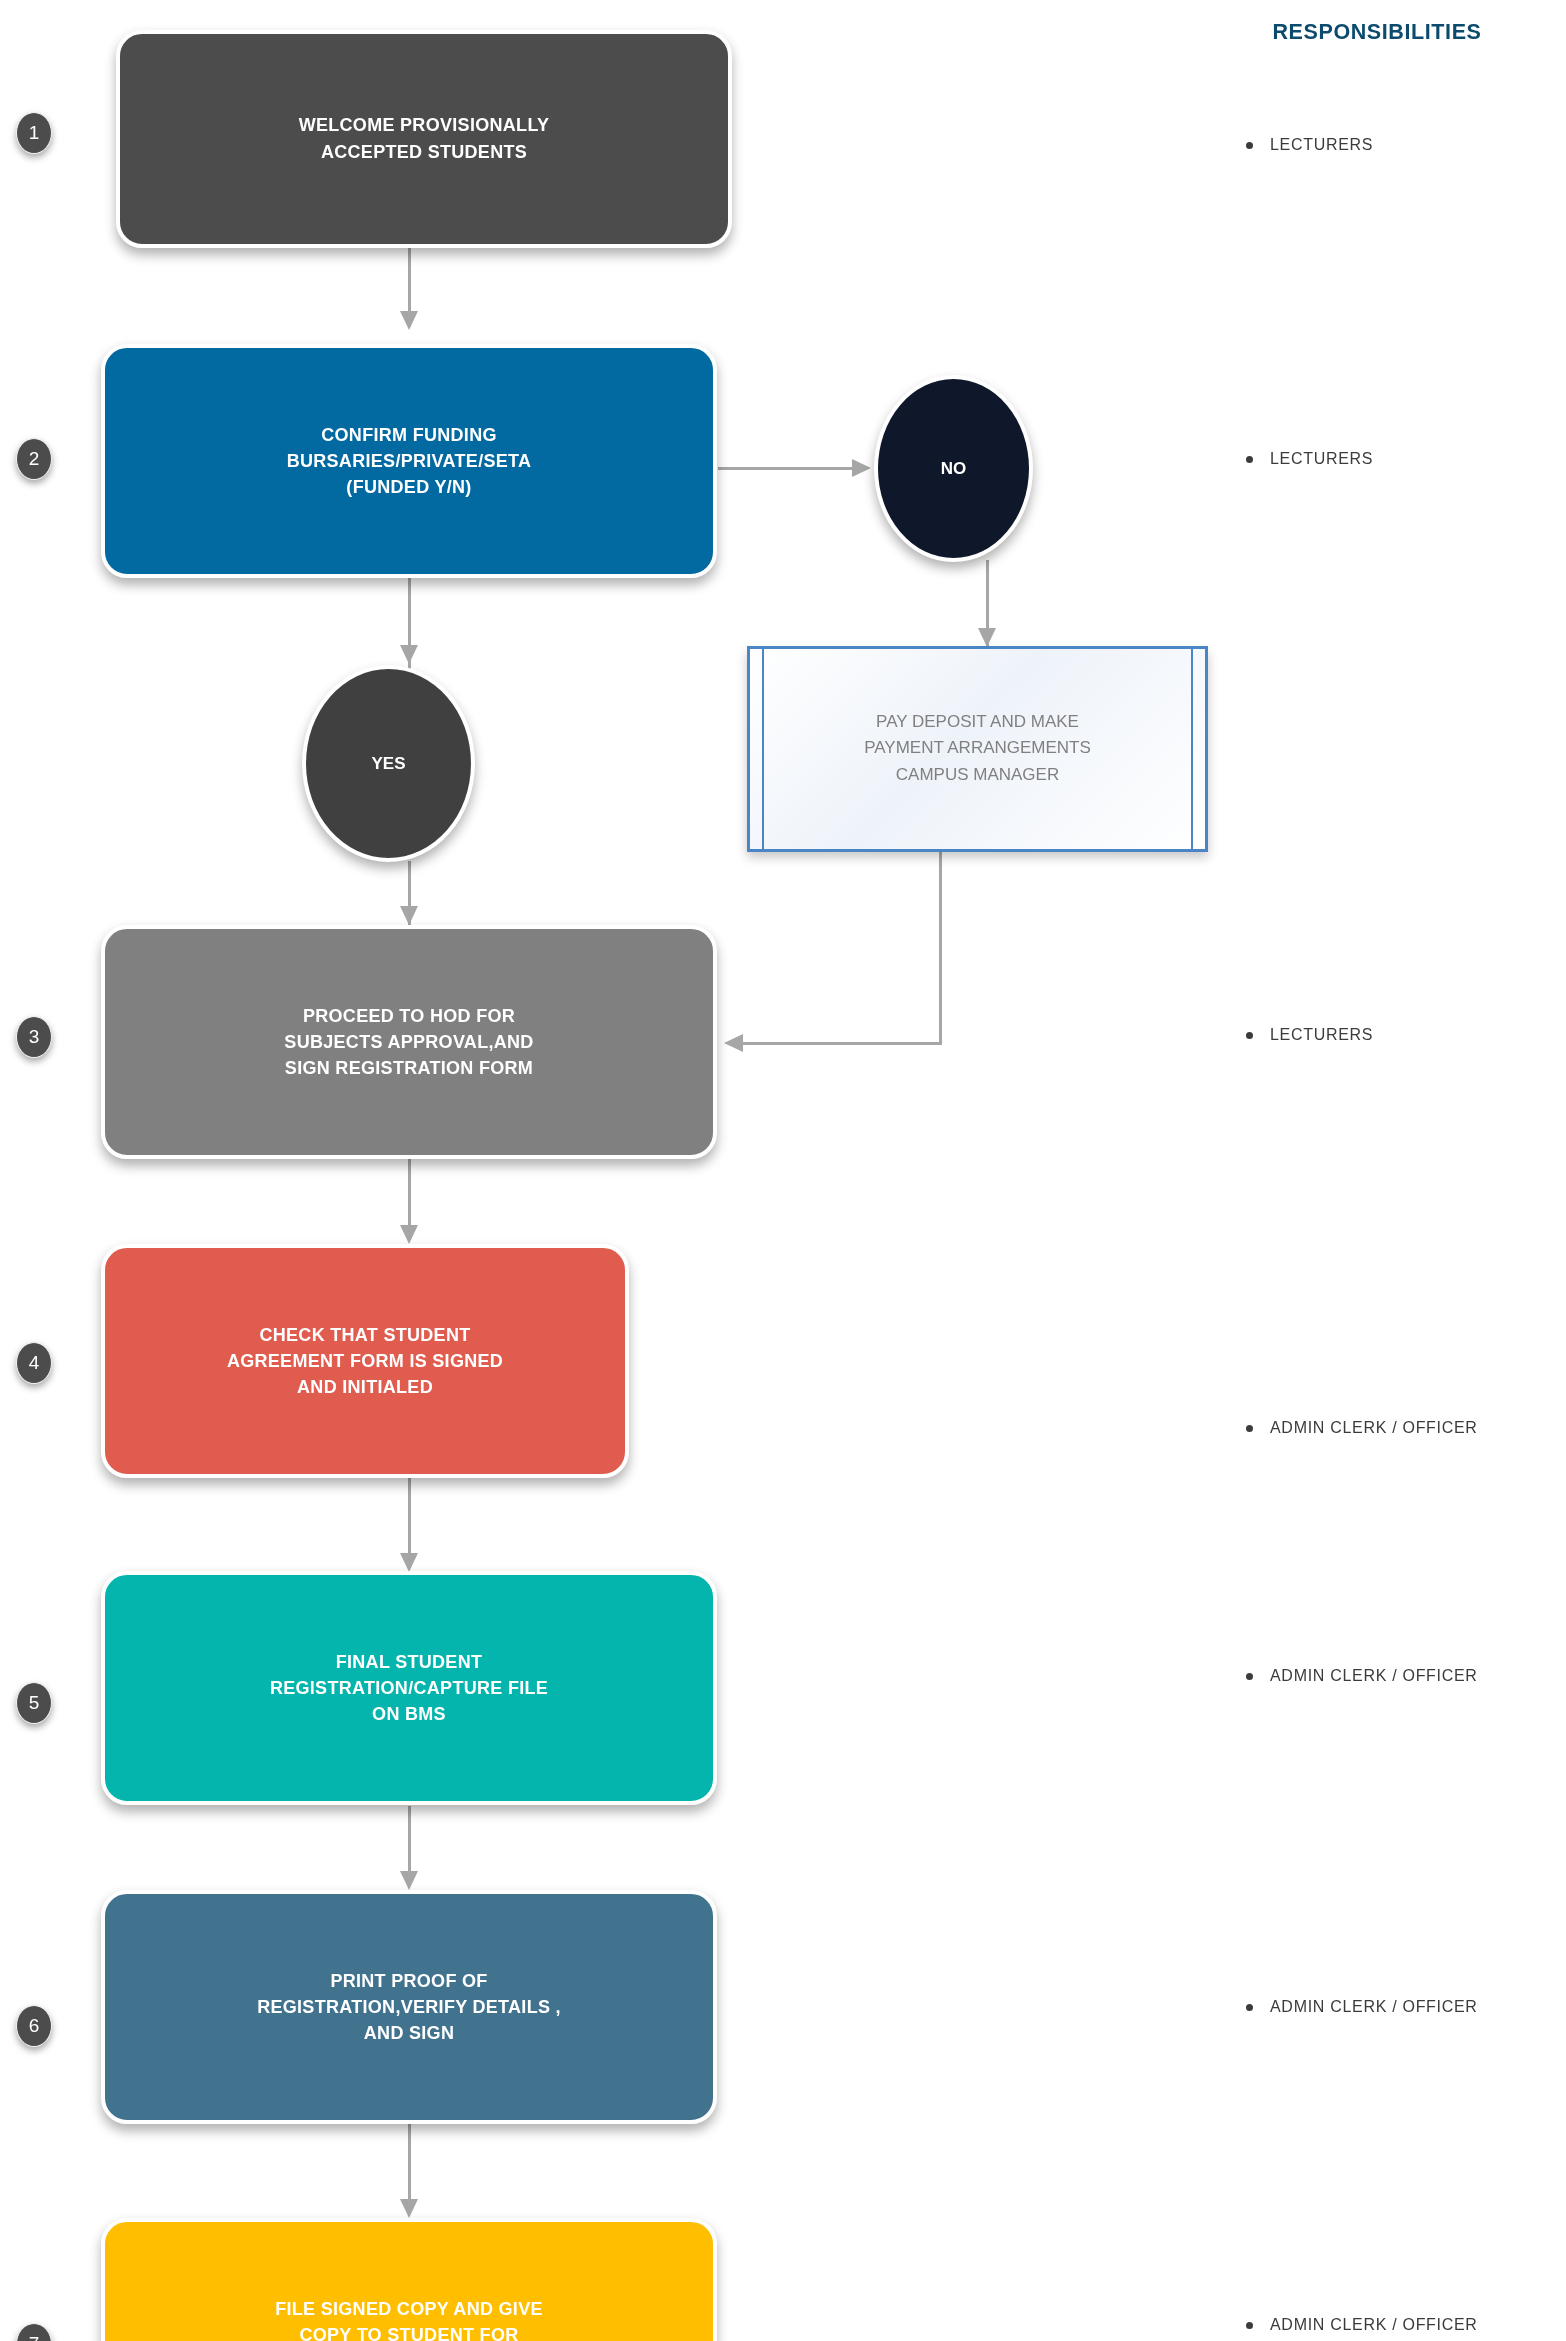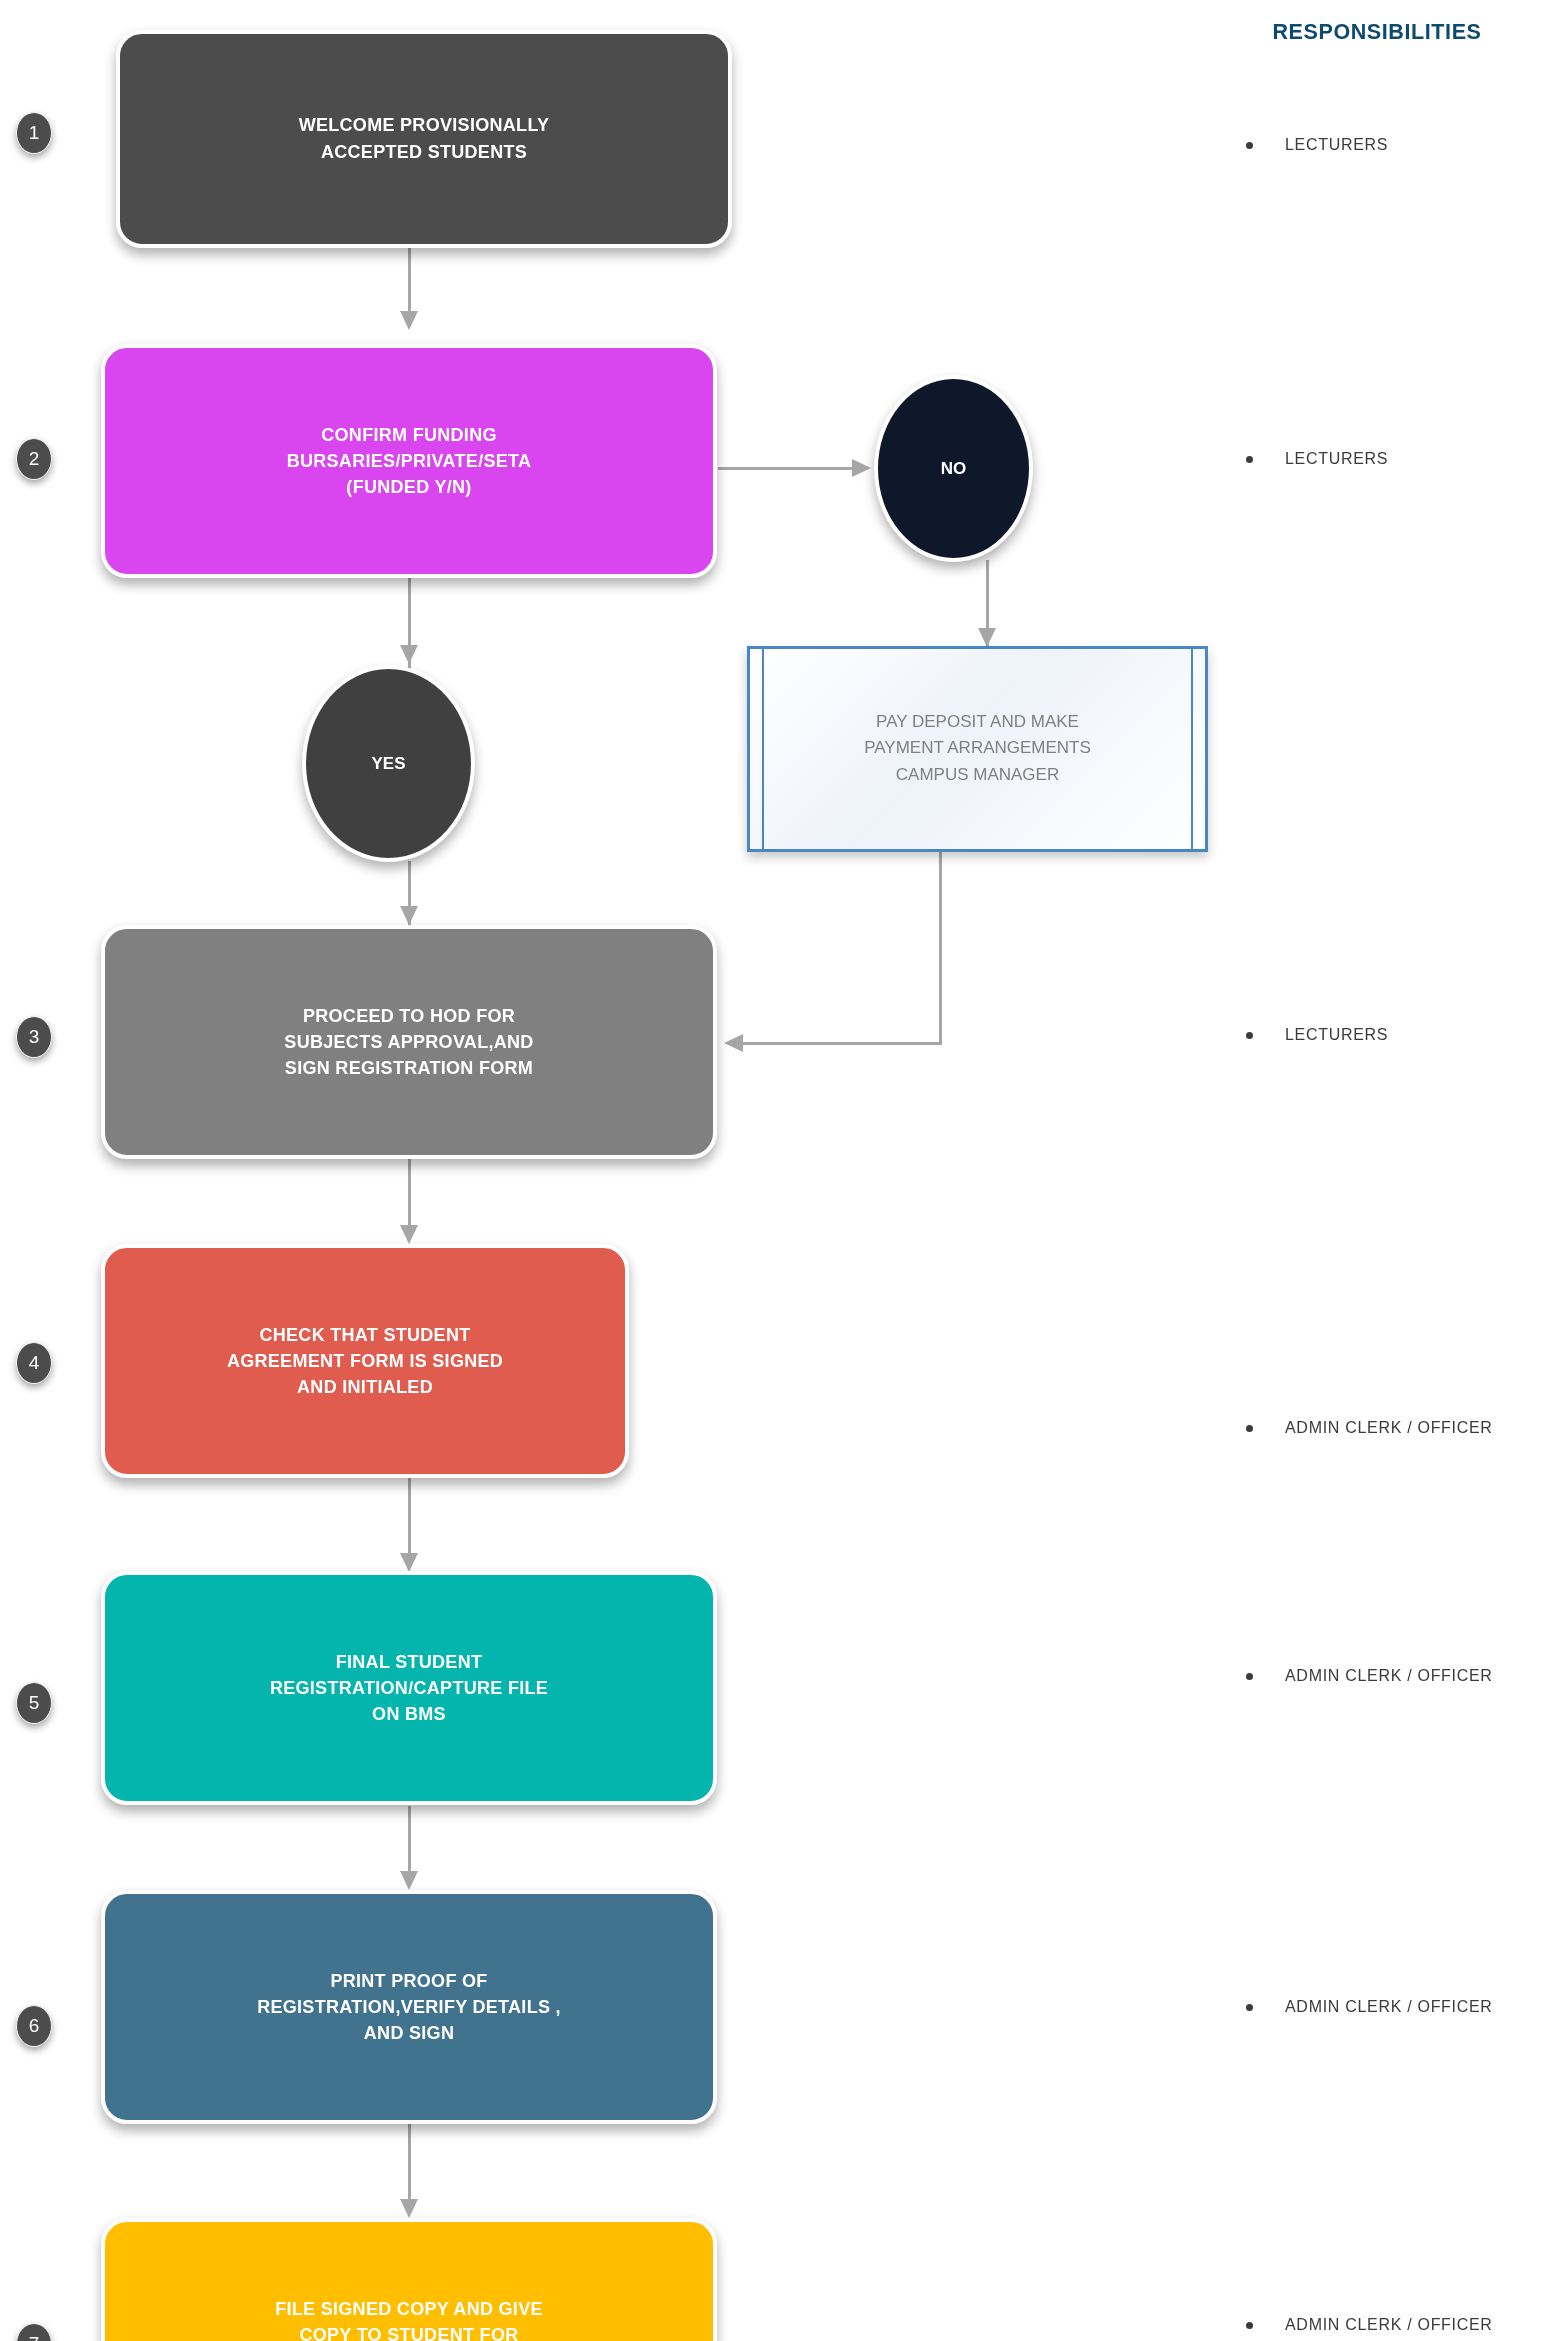--- a/index.html
+++ b/index.html
@@ -138,21 +138,21 @@
     font-weight: bold;
     color: #0c4a6e;
     letter-spacing: 0.6px;
   }
   .resp-item {
     position: absolute;
     left: 1246px;
     width: 319px;
     display: flex;
     align-items: center;
-    gap: 32px;
+    gap: 17px;
     color: #3b3b3b;
     font-size: 16px;
     letter-spacing: 0.7px;
     white-space: nowrap;
   }
   .resp-item .dot {
     width: 7px;
     height: 7px;
     border-radius: 50%;
     background: #3b3b3b;
@@ -239,21 +239,21 @@
   </div>
   <div class="ellipse" style="left:302px; top:665px; width:173px; height:197px; background:#404040; font-size:17px;">
     <span>YES</span>
   </div>
 
   <div class="node" style="left:116px; top:29.5px; width:616px; height:218px; background:#4c4c4c; font-size:18px;">
     <div class="label">WELCOME PROVISIONALLY
 ACCEPTED STUDENTS</div>
   </div>
 
-  <div class="node" style="left:101px; top:344px; width:616px; height:234px; background:#d946ef; font-size:18px;">
+  <div class="node" style="left:101px; top:344px; width:616px; height:234px; background:#0369a1; font-size:18px;">
     <div class="label">CONFIRM FUNDING
 BURSARIES/PRIVATE/SETA
 (FUNDED Y/N)</div>
   </div>
 
   <div class="node" style="left:101px; top:925px; width:616px; height:234px; background:#808080; font-size:18px;">
     <div class="label">PROCEED TO HOD FOR
 SUBJECTS APPROVAL,AND
 SIGN REGISTRATION FORM</div>
   </div>

